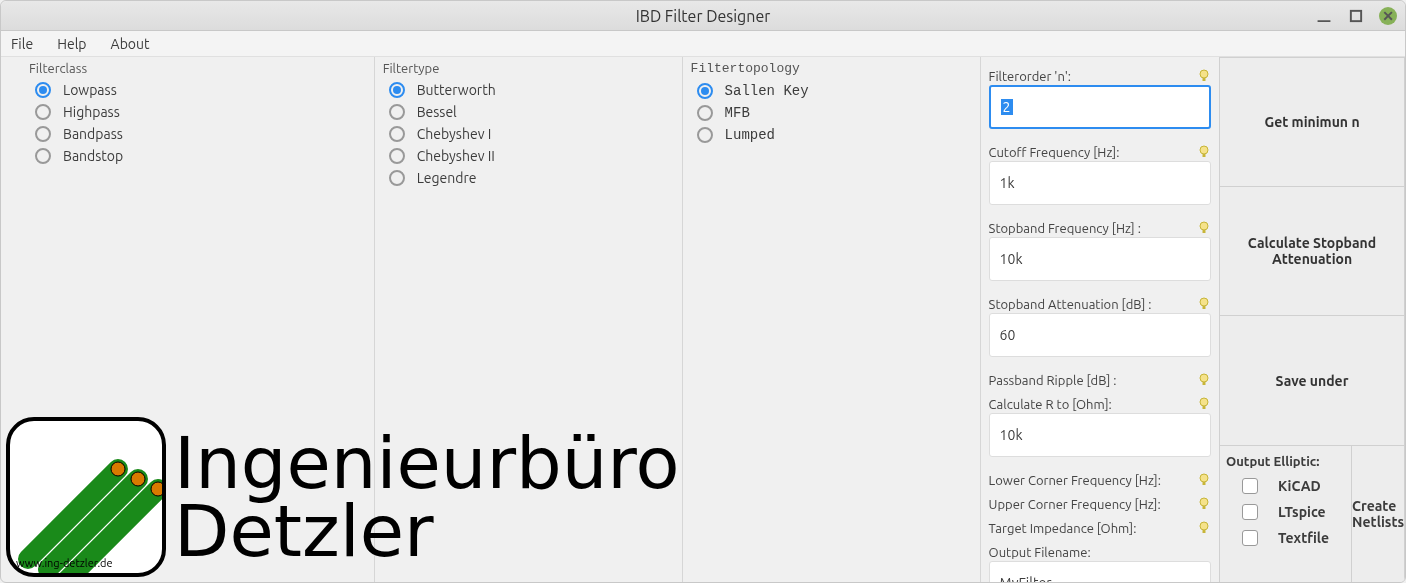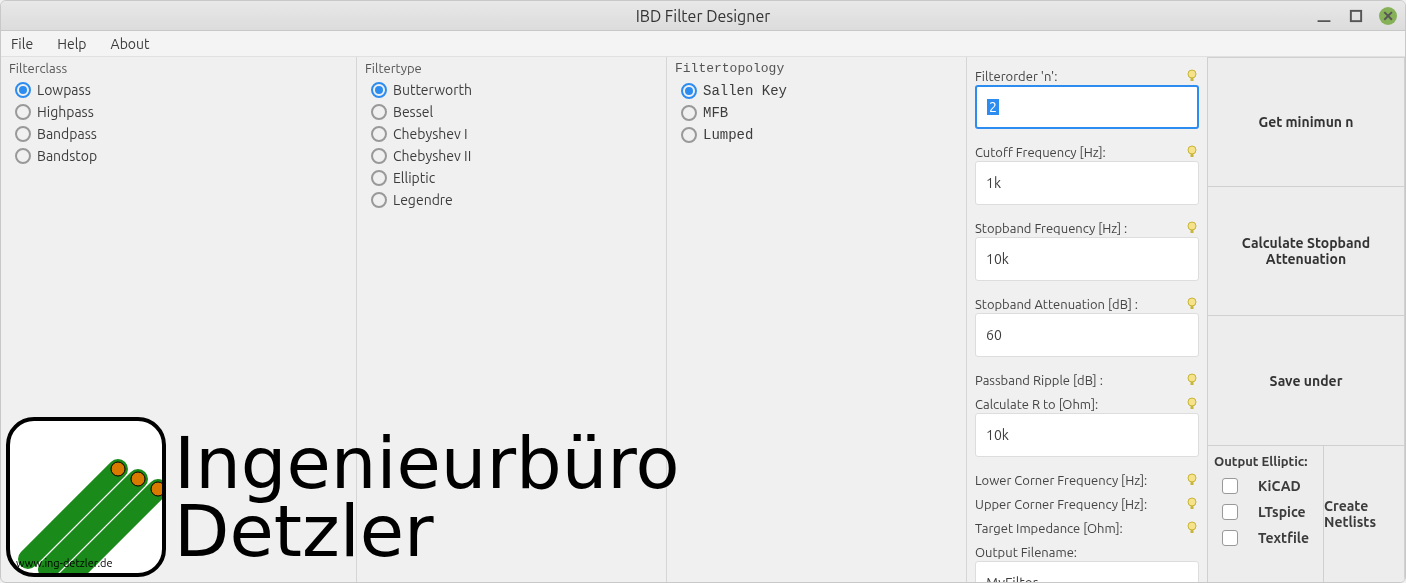--- a/index.html
+++ b/index.html
@@ -42,27 +42,27 @@
 }
 .menubar span { font-size: 14px; color: #3c3c3c; }
 .main {
   display: flex;
   height: calc(583px - 30px - 26px);
 }
 .col {
   border-right: 1px solid #d6d6d6;
   padding: 4px 8px;
 }
-.col-class { width: 356px; }
+.col-class { width: 356px; margin-left: 20px; }
 .col-type  { width: 310px; }
 .col-topo  { width: 300px; position:relative;font-family:Liberation Mono, monospace; }
 .col-params{ width: 240px; border-right:none; }
 .col-actions { flex:1; border-right:none; display:flex; flex-direction:column;font-weight:bold; }
 .col-header { font-size: 13px; color: #555; margin-bottom: 4px; }
-.radio-row { display:flex; align-items:center; gap:6px; padding:3px 0 3px 6px; }
+.radio-row { display:flex; align-items:center; gap:12px; padding:3px 0 3px 6px; }
 .radio {
   width:16px; height:16px; border-radius:50%; border:2px solid #999; flex-shrink:0;
 }
 .radio.checked { border-color:#2d8cf0; }
 .radio.checked::after {
   content:""; display:block; width:8px; height:8px; margin:2px; border-radius:50%; background:#2d8cf0;
 }
 .param-label { font-size:13px; color:#444; display:flex; justify-content:space-between; align-items:center; margin:8px 0 2px 0; }
 .bulb { width:14px; height:14px; flex-shrink:0; }
 .bulb svg { width:14px; height:14px; }
@@ -75,21 +75,21 @@
 .action-btn {
   flex:1; border:1px solid #d0d0d0; border-top:none; display:flex; align-items:center; justify-content:center;
   background:#ededed; font-size:14px; color:#333; text-align:center; padding:0 10px;
 }
 .action-btn:first-child { border-top:1px solid #d0d0d0; }
 .output-panel {
   border:1px solid #d0d0d0; border-top:none; display:flex; background:#ededed;
 }
 .output-opts { flex:0 0 110px; padding:8px 6px; }
 .output-opts-label { font-size:13px; margin-bottom:8px; }
-.chk-row { display:flex; align-items:flex-start; gap:20px; margin:10px 8px; }
+.chk-row { display:flex; align-items:flex-start; gap:20px; margin:10px 16px; }
 .chk { width:16px; height:16px; border:1px solid #999; border-radius:3px; background:#fff; }
 .create-btn { flex:1; display:flex; align-items:center; justify-content:center; border-left:1px solid #d0d0d0; }
 
 .logo-area {
   position:absolute; left:6px; bottom:6px; display:flex; align-items:center; gap:8px;
 }
 .logo-box {
   width:160px; height:160px; border:4px solid #000; border-radius:28px; background:#fff;
   position:relative; overflow:hidden;
 }
@@ -158,24 +158,20 @@
           <span class="radio"></span>
           <span>Bessel</span>
         </div>
         <div class="radio-row">
           <span class="radio"></span>
           <span>Chebyshev I</span>
         </div>
         <div class="radio-row">
           <span class="radio"></span>
           <span>Chebyshev II</span>
-        </div>
-        <div class="radio-row">
-          <span class="radio"></span>
-          <span>Elliptic</span>
         </div>
         <div class="radio-row">
           <span class="radio"></span>
           <span>Legendre</span>
         </div>
       </div>
   </div>
 
   <div class="col col-topo">
     <div class="col-header">Filtertopology</div>

